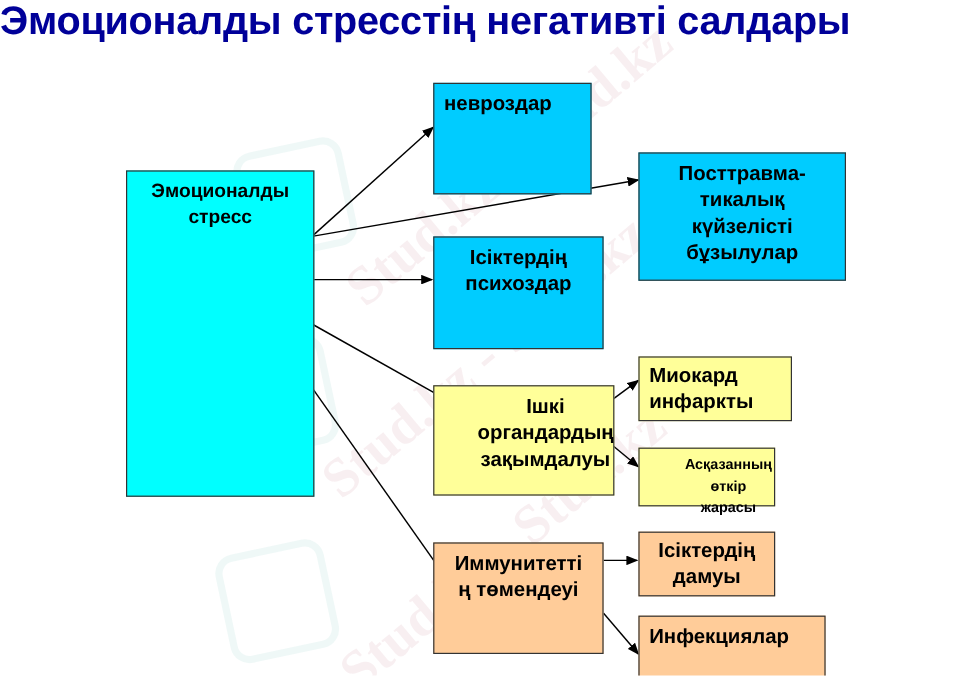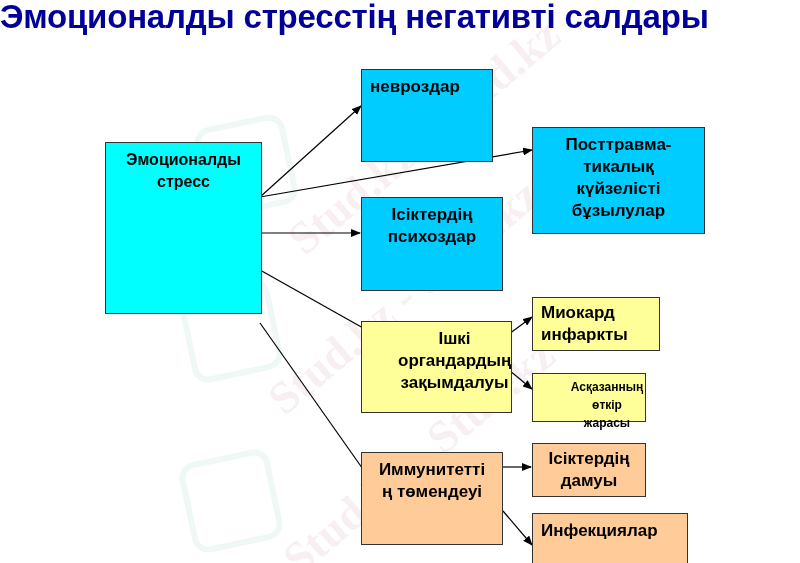--- a/index.html
+++ b/index.html
@@ -46,21 +46,21 @@
     <line x1="260" y1="233" x2="360" y2="233"></line>
     <line x1="260" y1="270" x2="372" y2="333"></line>
     <line x1="260" y1="323" x2="372" y2="482"></line>
     <line x1="486" y1="351" x2="532" y2="317"></line>
     <line x1="486" y1="351" x2="532" y2="389"></line>
     <line x1="503" y1="467" x2="531" y2="467"></line>
     <line x1="503" y1="511" x2="532" y2="545"></line>
   </g>
 </svg>
 
-<div class="box main" style="left:105px;top:142px;width:157px;height:172px;">
+<div class="box main" style="left:105px;top:142px;width:157px;height:272px;">
   <span>Эмоционалды
 стресс</span>
 </div>
 
 <div class="box blue left" style="left:361px;top:69px;width:132px;height:93px;padding-left:8px;">
   <span>невроздар</span>
 </div>
 
 <div class="box blue" style="left:532px;top:127px;width:173px;height:107px;">
   <span>Посттравма-

